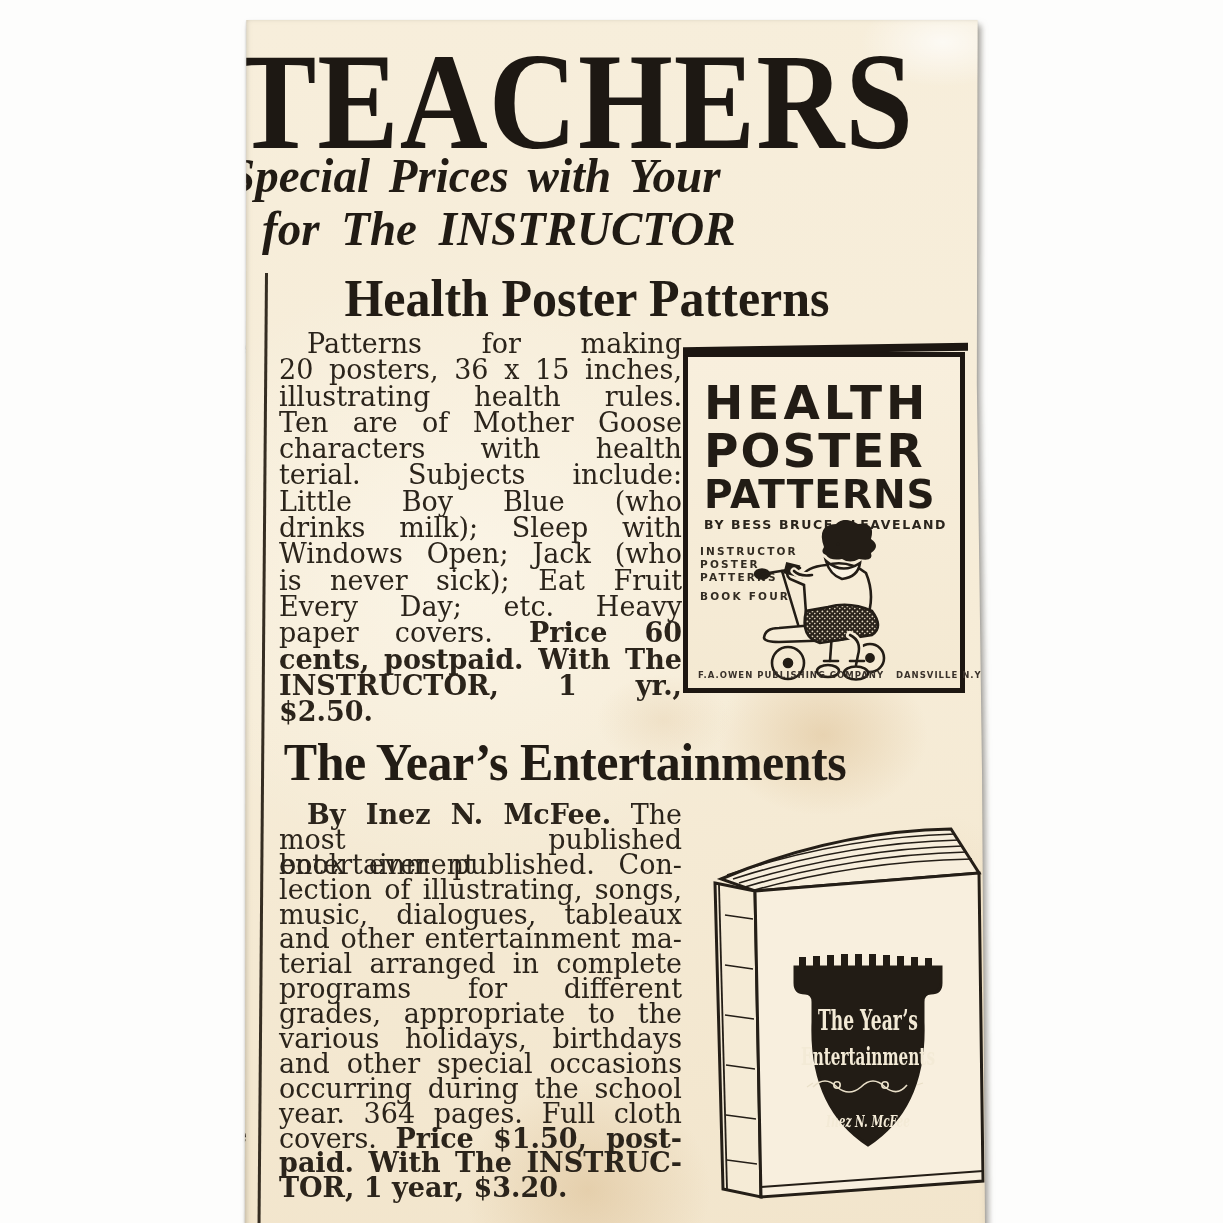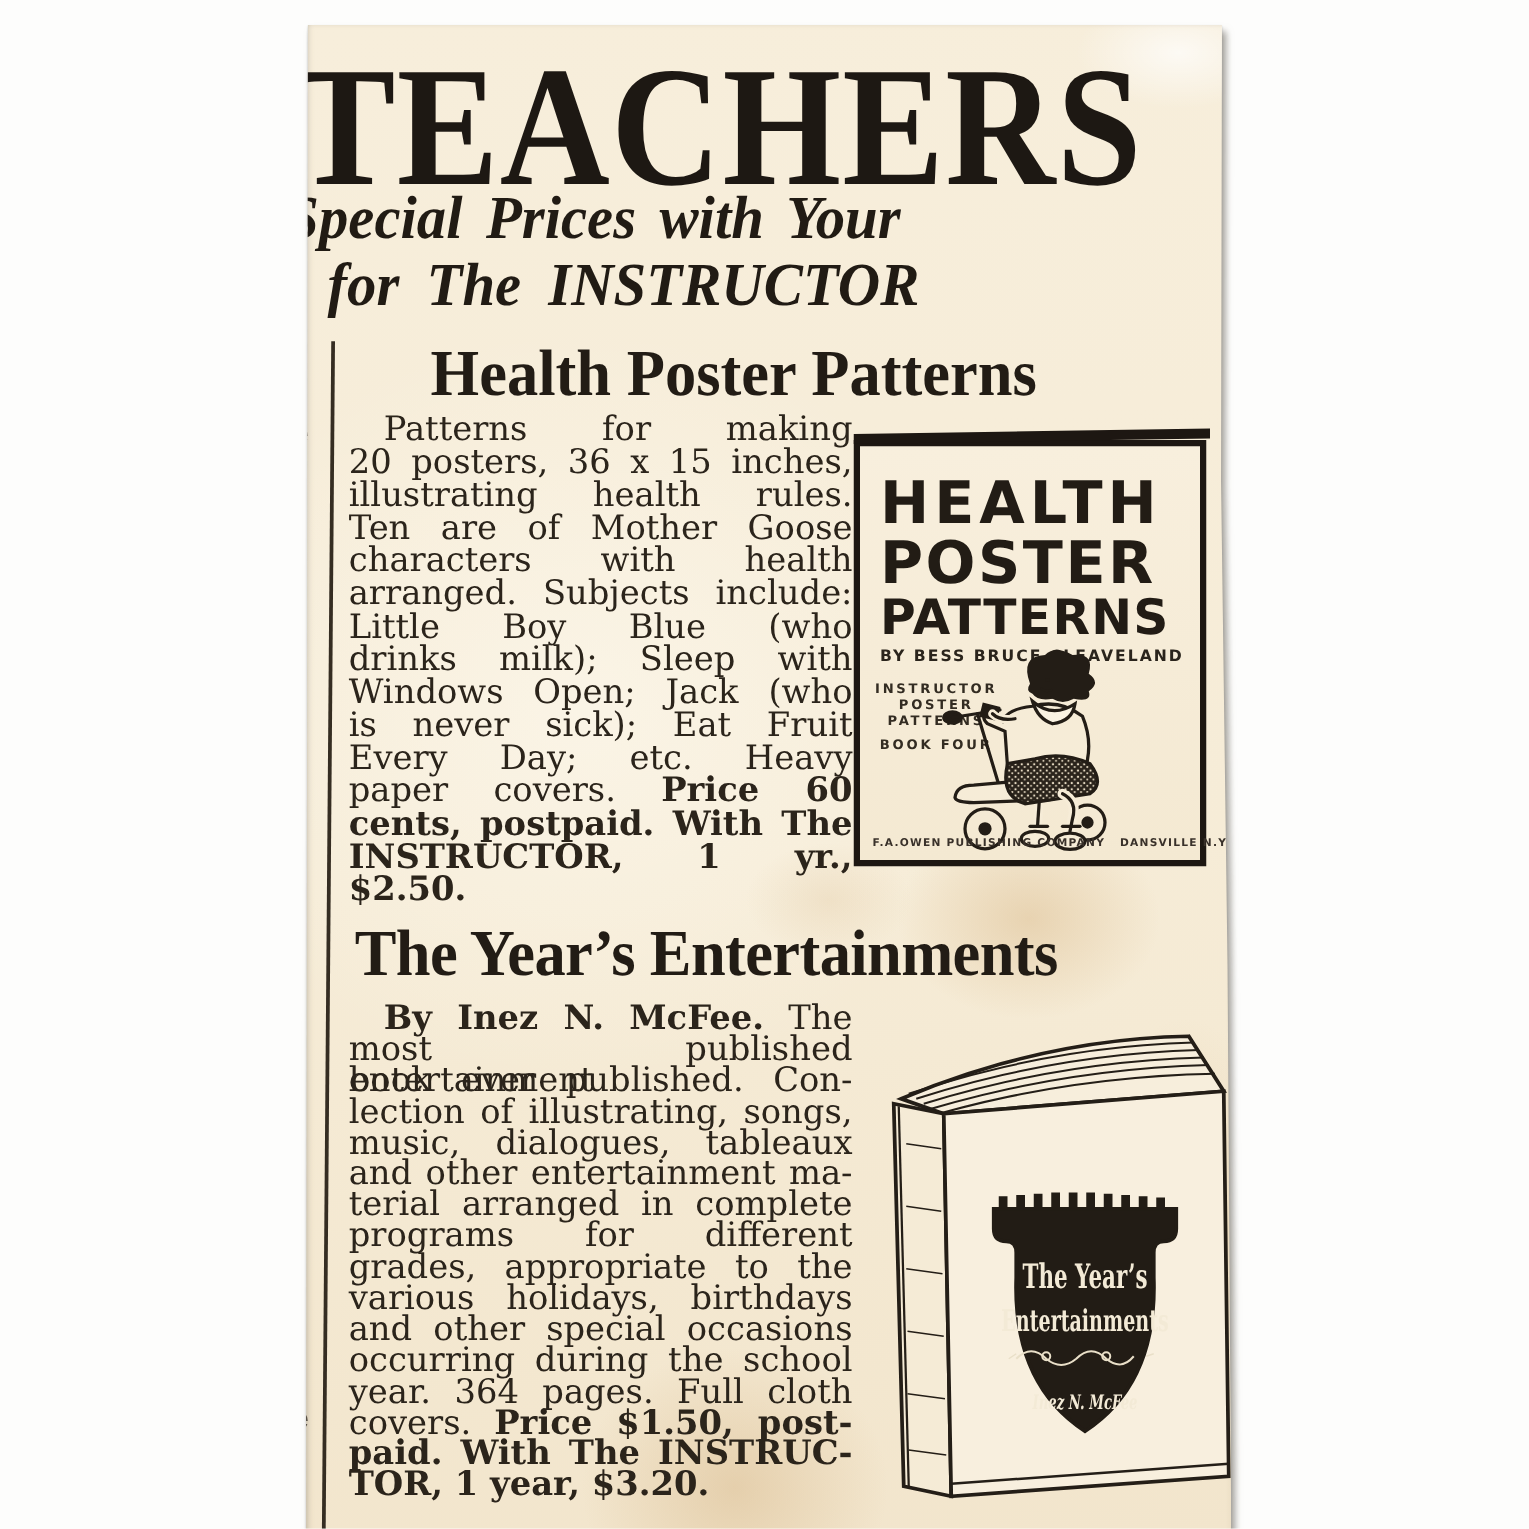--- a/index.html
+++ b/index.html
@@ -53,21 +53,21 @@
   #book1-topedge{position:absolute;left:-5px;right:-8px;top:-12px;height:8px;background:#1d1712;
     transform:skewY(-0.9deg);}
   .cover-title{font-family:"DejaVu Sans",sans-serif;font-weight:bold;color:#221c15;
     text-align:left;white-space:nowrap;line-height:1;}
   #ct1{position:absolute;left:16px;top:22px;font-size:47px;letter-spacing:4px;}
   #ct2{position:absolute;left:16px;top:70px;font-size:47px;letter-spacing:2px;}
   #ct3{position:absolute;left:16px;top:118px;font-size:39px;letter-spacing:1px;}
   #cbyline{position:absolute;left:16px;top:160px;font-family:"DejaVu Sans",sans-serif;
     font-weight:bold;font-size:12.5px;letter-spacing:1.6px;color:#2a241c;white-space:nowrap;}
   #ccorner{position:absolute;left:12px;top:188px;font-family:"DejaVu Sans",sans-serif;
-    font-weight:bold;font-size:10.5px;letter-spacing:2.2px;color:#332c22;line-height:13px;text-align:center;}
+    font-weight:bold;font-size:10.5px;letter-spacing:2.2px;color:#332c22;line-height:13px;}
   #ccorner .gap{display:block;height:6px;}
   #cpub{position:absolute;left:10px;bottom:8px;width:240px;font-family:"DejaVu Sans",sans-serif;
     font-weight:bold;font-size:8.5px;letter-spacing:1px;color:#39312a;white-space:nowrap;}
   #girl-svg{position:absolute;left:58px;top:158px;}
   
   #book2{left:452px;top:795px;width:295px;height:395px;}
   
 </style>
 </head>
 <body>
@@ -89,21 +89,21 @@
           <span class="frag" style="top: 1100px;">e</span>
         </div>
 
       <div class="abs sec-head" id="sec1-head">Health Poster Patterns</div>
       <div class="para" id="para1">
           <div class="tline first"><span>Patterns for making</span></div>
           <div class="tline"><span>20 posters, 36 x 15 inches,</span></div>
           <div class="tline"><span>illustrating health rules.</span></div>
           <div class="tline"><span>Ten are of Mother Goose</span></div>
           <div class="tline"><span>characters with health</span></div>
-          <div class="tline"><span>arranged. Subjects include:</span></div>
+          <div class="tline"><span>terial. Subjects include:</span></div>
           <div class="tline"><span>Little Boy Blue (who</span></div>
           <div class="tline"><span>drinks milk); Sleep with</span></div>
           <div class="tline"><span>Windows Open; Jack (who</span></div>
           <div class="tline"><span>is never sick); Eat Fruit</span></div>
           <div class="tline"><span>Every Day; etc. Heavy</span></div>
           <div class="tline"><span>paper covers. </span><span class="b">Price 60</span></div>
           <div class="tline"><span class="b">cents, postpaid. With The</span></div>
           <div class="tline last"><span class="b">INSTRUCTOR, 1 yr., $2.50.</span></div>
         </div>
 

